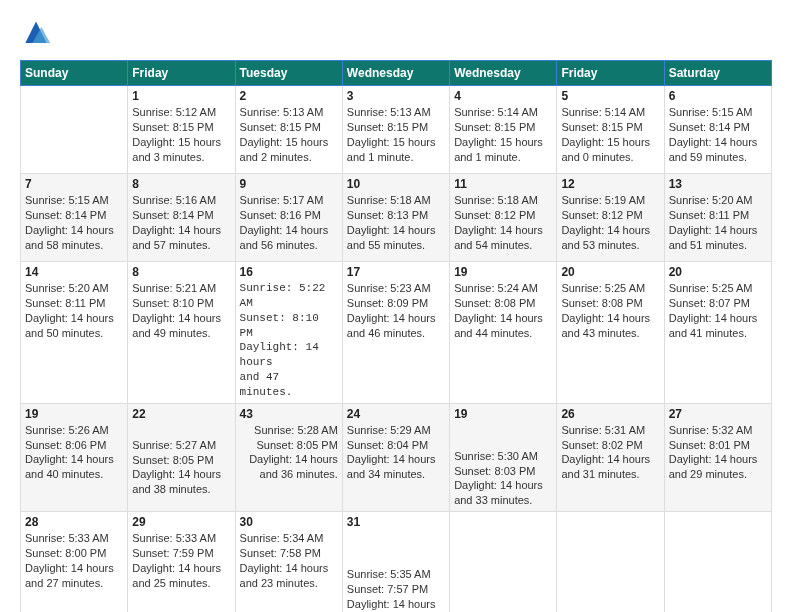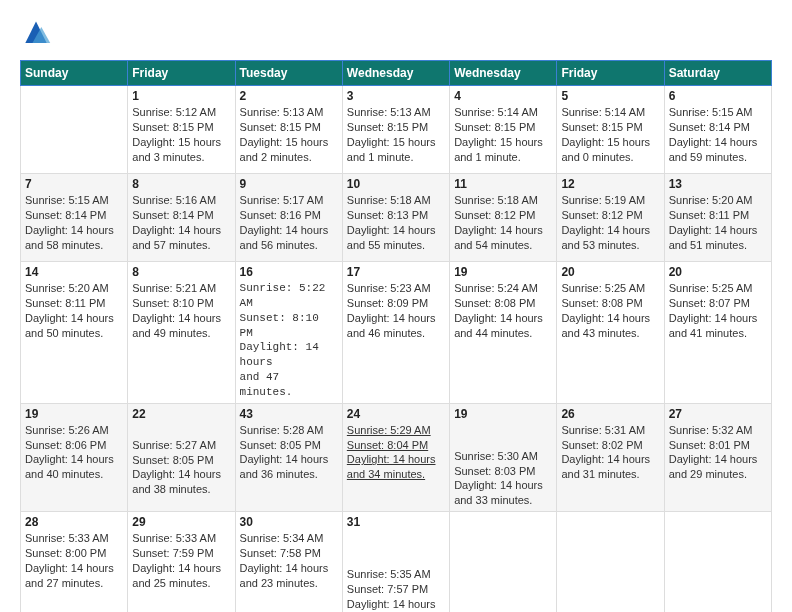--- a/index.html
+++ b/index.html
@@ -298,28 +298,28 @@
           </td>
           <td>
             <span class="day-number">22</span>
             <div class="cell-info" style="white-space: pre-line; margin-top: 17px;">Sunrise: 5:27 AM
 Sunset: 8:05 PM
 Daylight: 14 hours
 and 38 minutes.</div>
           </td>
           <td>
             <span class="day-number">43</span>
-            <div class="cell-info" style="white-space: pre-line;">Sunrise: 5:28 AM
+            <div class="cell-info" style="white-space: pre-line; text-align: right;">Sunrise: 5:28 AM
 Sunset: 8:05 PM
 Daylight: 14 hours
 and 36 minutes.</div>
           </td>
           <td>
             <span class="day-number">24</span>
-            <div class="cell-info" style="white-space: pre-line; text-decoration: underline;">Sunrise: 5:29 AM
+            <div class="cell-info" style="white-space: pre-line;">Sunrise: 5:29 AM
 Sunset: 8:04 PM
 Daylight: 14 hours
 and 34 minutes.</div>
           </td>
           <td>
             <span class="day-number">19</span>
             <div class="cell-info" style="white-space: pre-line; margin-top: 28px;">Sunrise: 5:30 AM
 Sunset: 8:03 PM
 Daylight: 14 hours
 and 33 minutes.</div>

